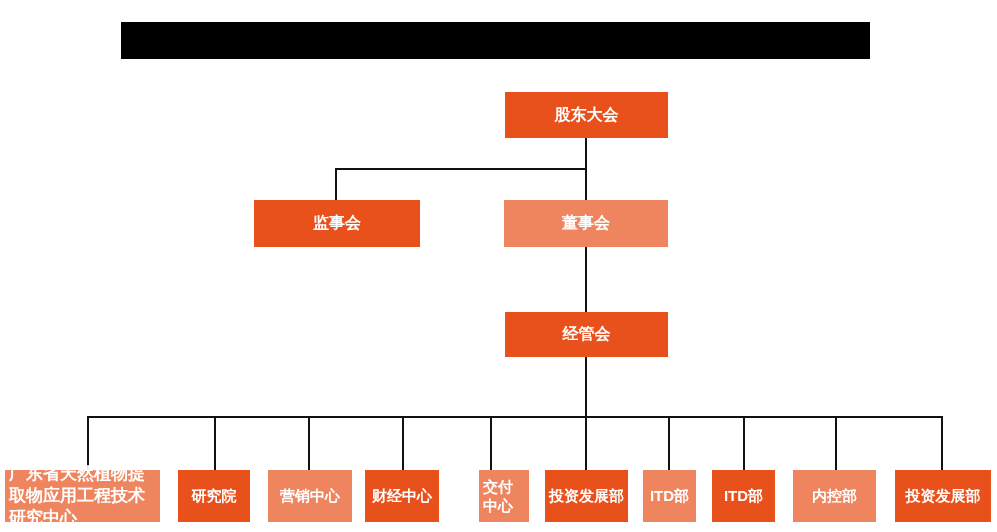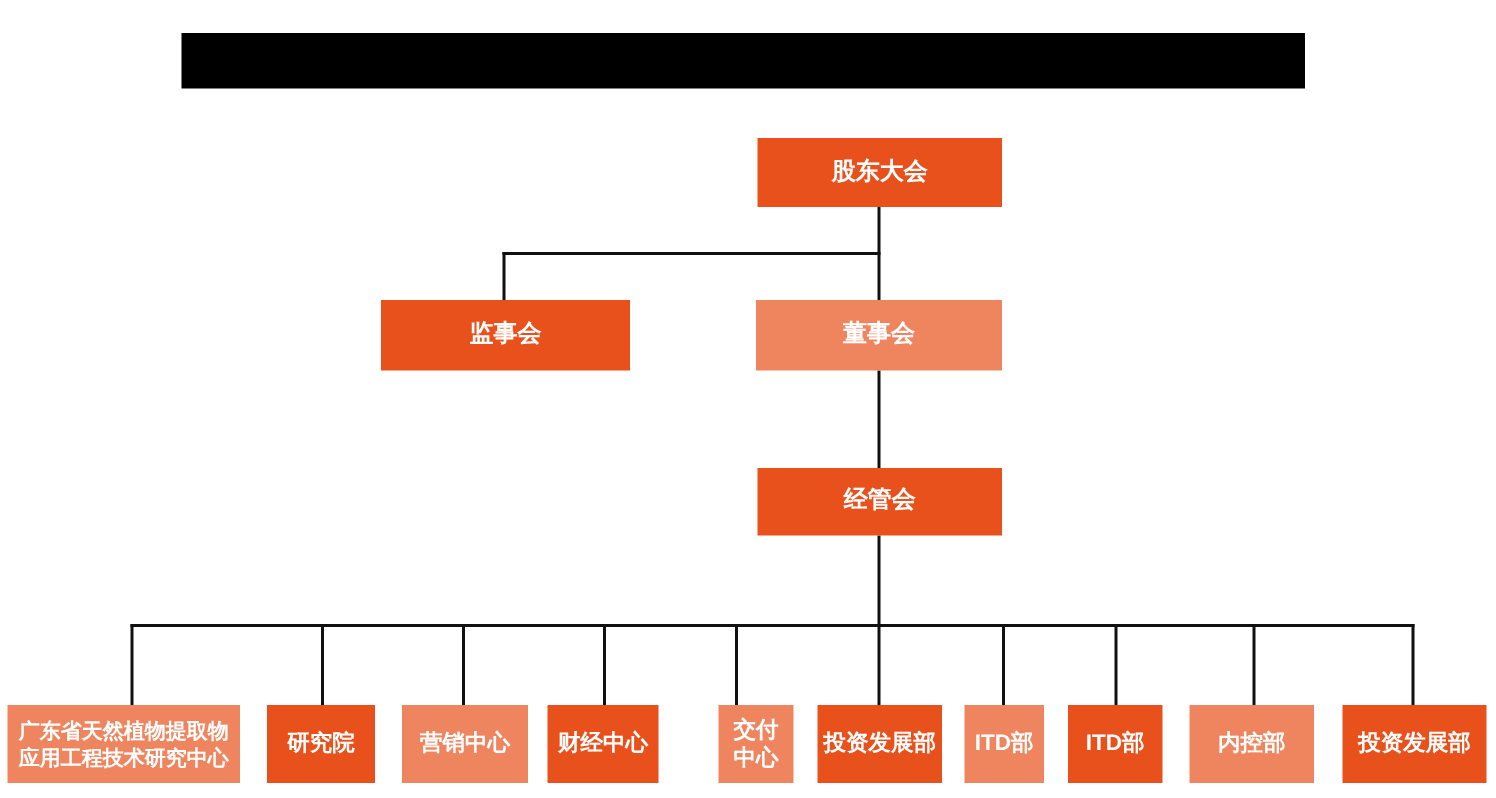--- a/index.html
+++ b/index.html
@@ -14,21 +14,20 @@
   .redacted-bar {
     position: absolute;
     left: 121px; top: 22px; width: 749px; height: 37px;
     background: var(--redaction, #000);
   }
   .node {
     position: absolute;
     display: flex;
     align-items: center;
     justify-content: center;
-    text-align: center;
     color: #ffffff;
     font-weight: bold;
     font-size: 16px;
     line-height: 1.3;
     box-sizing: border-box;
     padding: 18px 4px;
   }
   .tone-primary   { background: var(--primary,   #E8511C); }
   .tone-secondary { background: var(--secondary, #EE855F); }
   .line {
@@ -53,21 +52,21 @@
   .l-d7  { left: 668px; }
   .l-d8  { left: 743px; }
   .l-d9  { left: 835px; }
   .l-d10 { left: 941px; }
   
   .n-root  { left: 505px; top: 92px;  width: 163px; height: 46px; }
   .n-sup   { left: 254px; top: 200px; width: 166px; height: 47px; }
   .n-board { left: 504px; top: 200px; width: 164px; height: 47px; }
   .n-mgmt  { left: 505px; top: 312px; width: 163px; height: 45px; }
   .dept    { top: 470px; height: 52px; font-size: 15px; }
-  .d1  { left: 5px;   width: 155px; font-size: 14px; }
+  .d1  { left: 5px;   width: 155px; font-size: 17px; }
   .d2  { left: 178px; width: 72px; }
   .d3  { left: 268px; width: 84px; }
   .d4  { left: 365px; width: 74px; }
   .d5  { left: 455px; width: 50px; margin-left: 24px; }
   .d6  { left: 545px; width: 83px; }
   .d7  { left: 643px; width: 53px; }
   .d8  { left: 712px; width: 63px; }
   .d9  { left: 793px; width: 83px; }
   .d10 { left: 895px; width: 96px; }
 </style>

